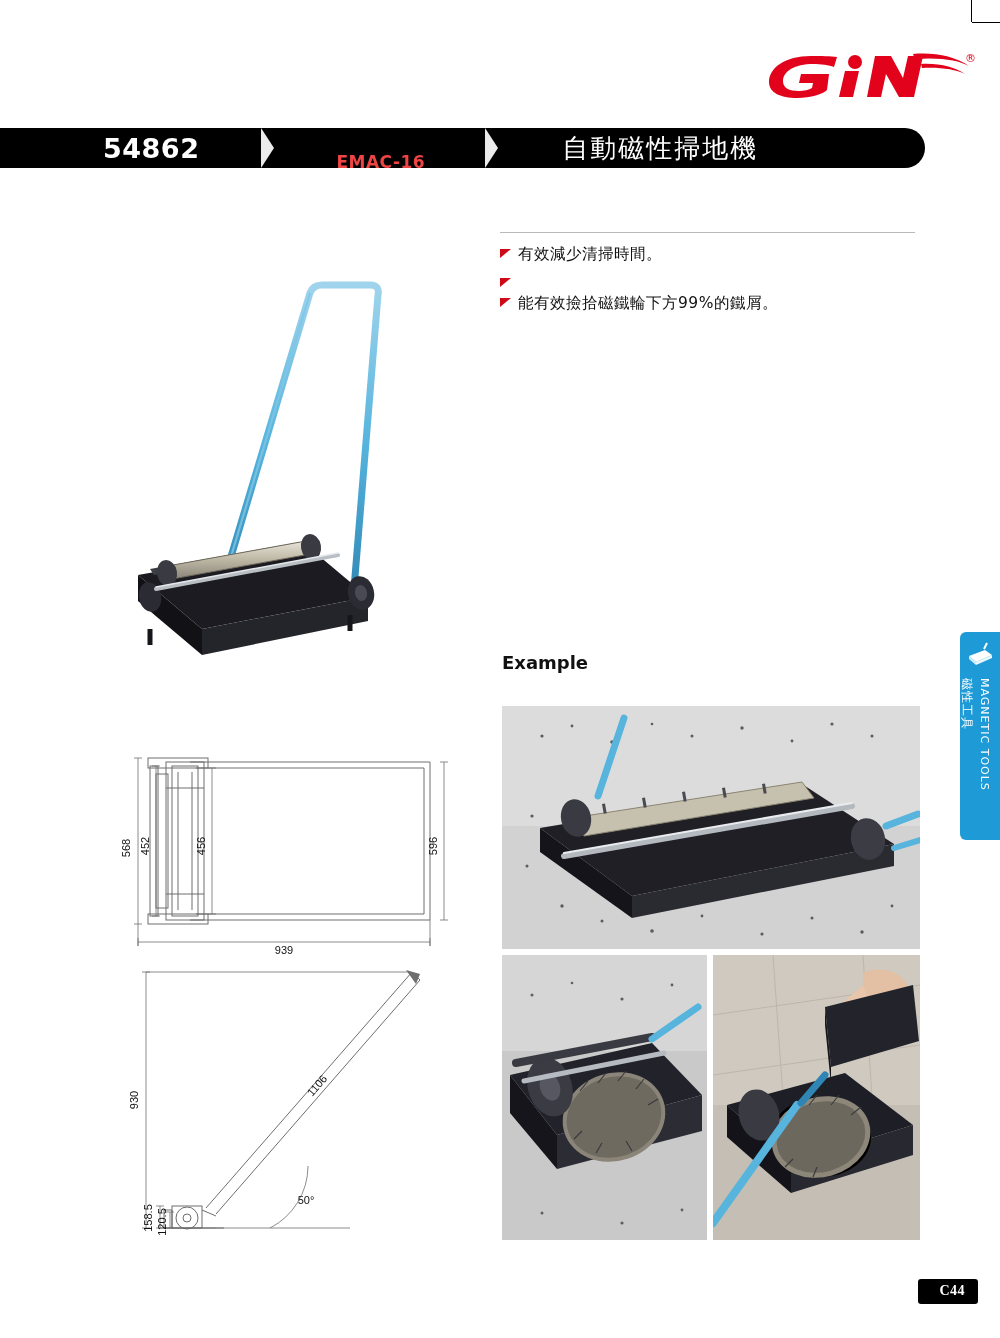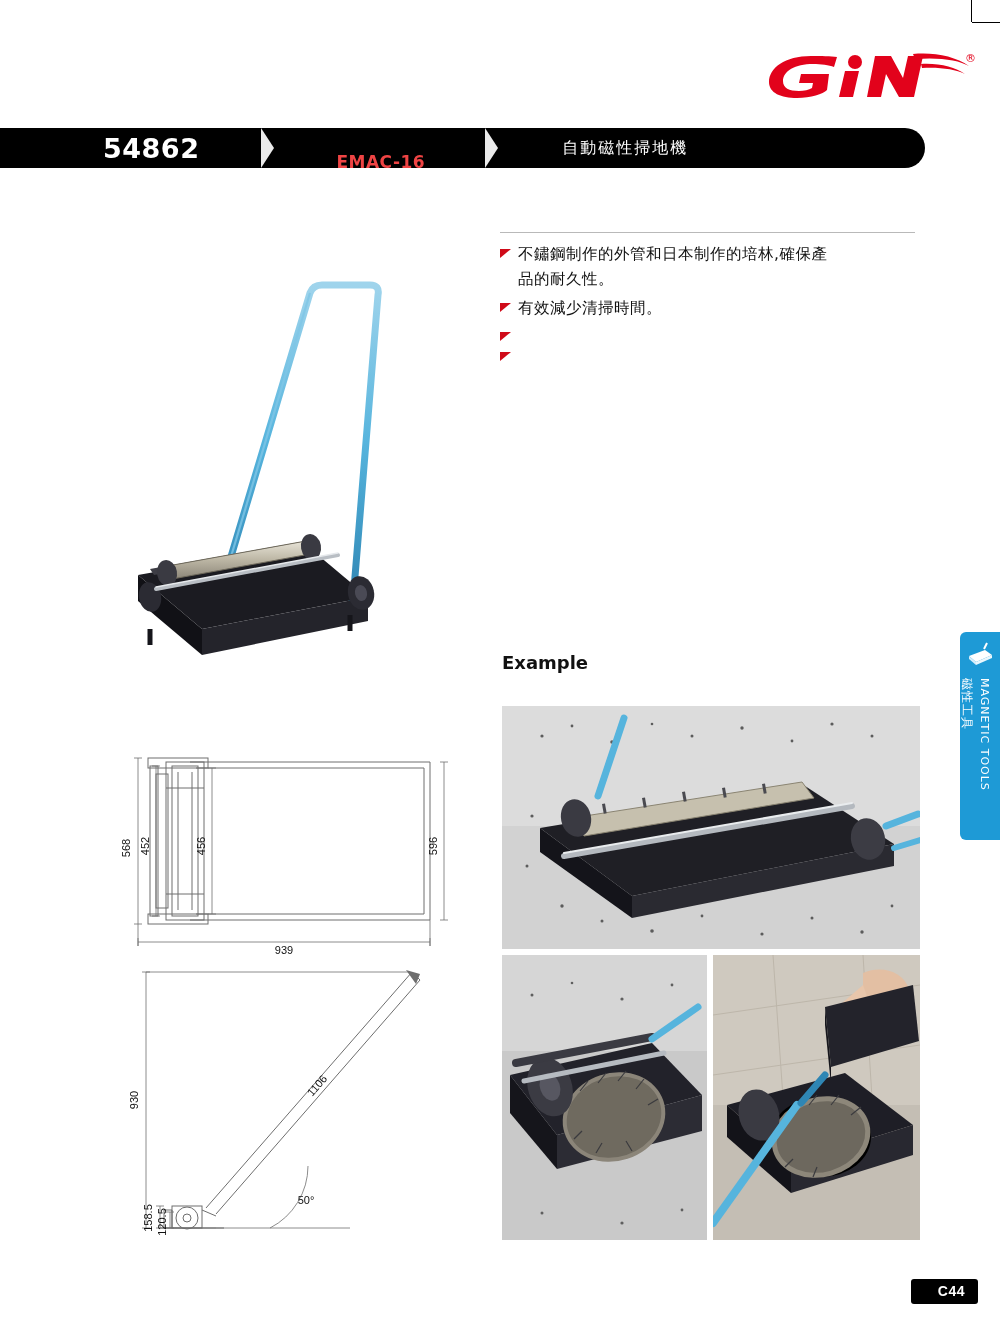--- a/index.html
+++ b/index.html
@@ -74,21 +74,21 @@
     width: 0; height: 0;
     border-top: 20px solid transparent;
     border-bottom: 20px solid transparent;
     border-left: 13px solid #fff;
     margin-left: 12px;
     opacity: .92;
   }
   .title-cn {
     color: #fff;
     font-family: "DejaVu Sans", sans-serif;
-    font-size: 16px;
+    font-size: 26px;
     margin-left: 16px;
     letter-spacing: 2px;
   }
   .title-en {
     color: #fff;
     font-family: "DejaVu Sans", sans-serif;
     font-weight: bold;
     font-size: 14.5px;
     margin-left: 5px;
     letter-spacing: .3px;
@@ -210,24 +210,24 @@
     font-size: 11px;
     fill: #111;
   }
 
   
   .pagenum {
     position: absolute;
     right: 22px; bottom: 34px;
     background: #000;
     color: #fff;
-    font-family: Liberation Sans, sans-serif;
+    font-family: Liberation Serif, serif;
     font-weight: bold;
     font-size: 14px;
-    padding: 4px 13px 5px 27px;
+    padding: 4px 13px 5px 21px;
     border-radius: 3px;
     letter-spacing: .5px;
   }
 </style>
 </head>
 <body>
 
 <div class="crop-mark cm-tr-v"></div>
 <div class="crop-mark cm-tr-h"></div>
 
@@ -308,38 +308,32 @@
   </svg>
 </div>
 
 <div class="features">
   <div class="feat-rule"></div>
 
   <div class="feat-item">
     <span class="feat-bullet">
         <i></i>
       </span>
-    <span class="feat-text">不鏽鋼制作的外管和日本制作的培林,確保產
-品的耐久性。</span>
-  </div>
-  <div class="feat-item">
-    <span class="feat-bullet">
-        <i></i>
-      </span>
     <span class="feat-text">有效減少清掃時間。</span>
   </div>
   <div class="feat-item">
     <span class="feat-bullet">
         <i></i>
       </span>
   </div>
   <div class="feat-item">
     <span class="feat-bullet">
         <i></i>
       </span>
+    <span class="feat-text">能有效撿拾磁鐵輪下方99%的鐵屑。</span>
   </div>
 </div>
 
 <div class="sidetab">
   <svg class="icon" viewBox="0 0 30 28">
     <path d="M4 16 L20 10 L27 15 L11 22 Z" fill="#ffffff"></path>
     <path d="M4 16 L11 22 L11 25 L4 19 Z" fill="#d6eefb"></path>
     <path d="M11 22 L27 15 L27 18 L11 25 Z" fill="#eaf7fd"></path>
     <path d="M19 9 L22 3" stroke="#ffffff" stroke-width="2" fill="none"></path>
   </svg>

